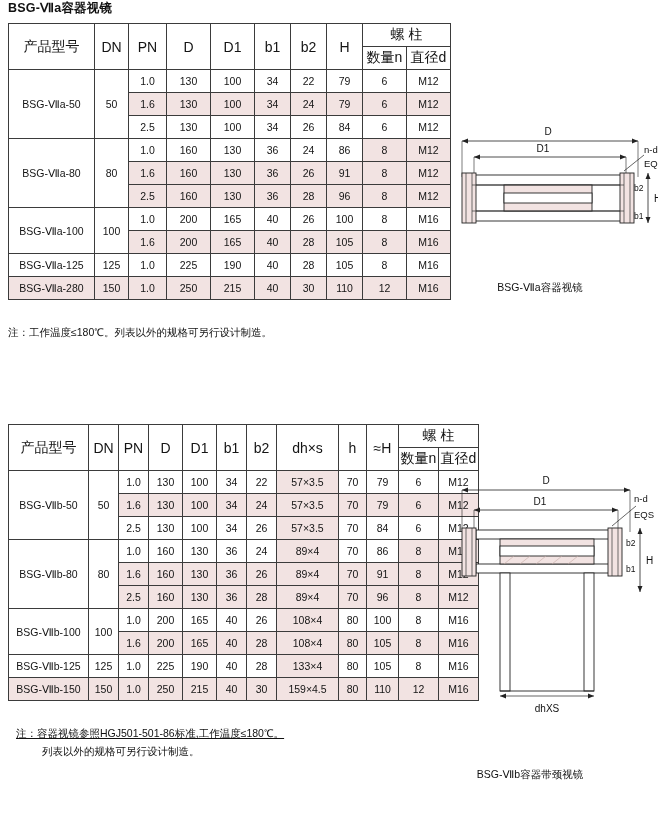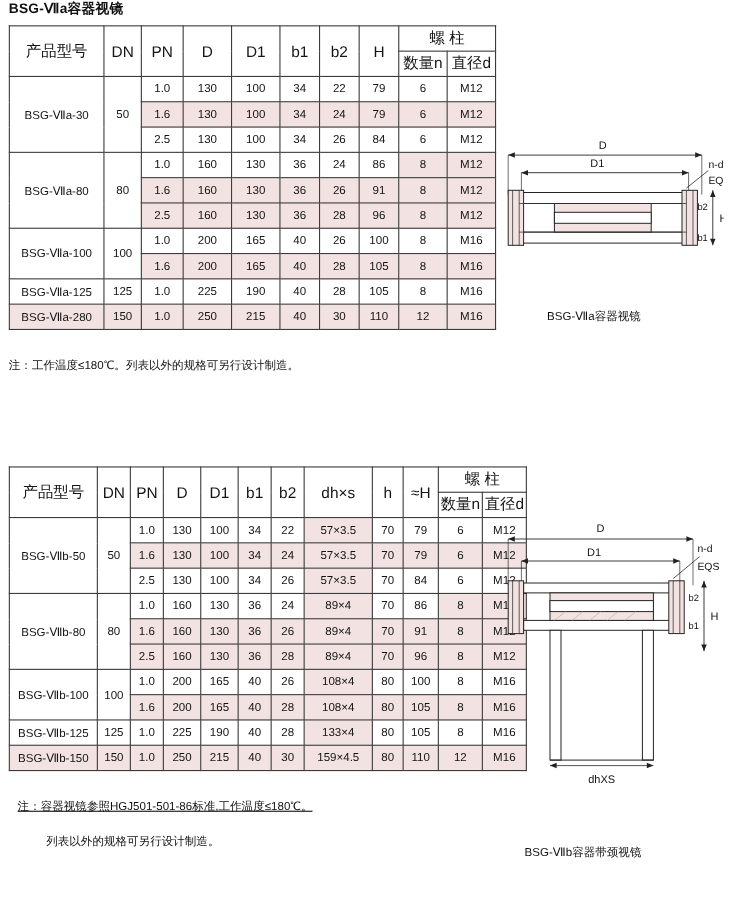--- a/index.html
+++ b/index.html
@@ -114,21 +114,21 @@
           <th colspan="2">螺  柱</th>
         </tr>
         <tr>
           <th>数量n</th>
           <th>直径d</th>
         </tr>
       </thead>
       <tbody>
 
         <tr>
-          <td class="model" rowspan="3">BSG-Ⅶa-30</td>
+          <td class="model" rowspan="3">BSG-Ⅶa-50</td>
           <td rowspan="3">50</td>
           <td>1.0</td>
           <td>130</td>
           <td>100</td>
           <td>34</td>
           <td>22</td>
           <td>79</td>
           <td>6</td>
           <td>M12</td>
         </tr>
@@ -463,21 +463,21 @@
           <td class="shade">159×4.5</td>
           <td class="shade">80</td>
           <td class="shade">110</td>
           <td class="shade">12</td>
           <td class="shade">M16</td>
         </tr>
       </tbody>
     </table>
 
     <div class="note note2-indent">注：容器视镜参照HGJ501-501-86标准,工作温度≤180℃。</div>
-    <div class="note note-indent" style="margin-top:16px">列表以外的规格可另行设计制造。</div>
+    <div class="note note-indent" style="margin-top:2px">列表以外的规格可另行设计制造。</div>
 
     <div class="drawing" style="left:440px; top:40px;">
       <svg width="220" height="300" viewBox="0 0 220 300">
 
         <line x1="22" y1="26" x2="190" y2="26" stroke="#222" stroke-width="0.8"></line>
         <path d="M22,26 l6,-2.5 v5 z" fill="#222"></path>
         <path d="M190,26 l-6,-2.5 v5 z" fill="#222"></path>
         <text x="106" y="20" font-size="10" text-anchor="middle" fill="#111" font-family="Liberation Sans, sans-serif">D</text>
 
         <line x1="34" y1="46" x2="178" y2="46" stroke="#222" stroke-width="0.8"></line>

